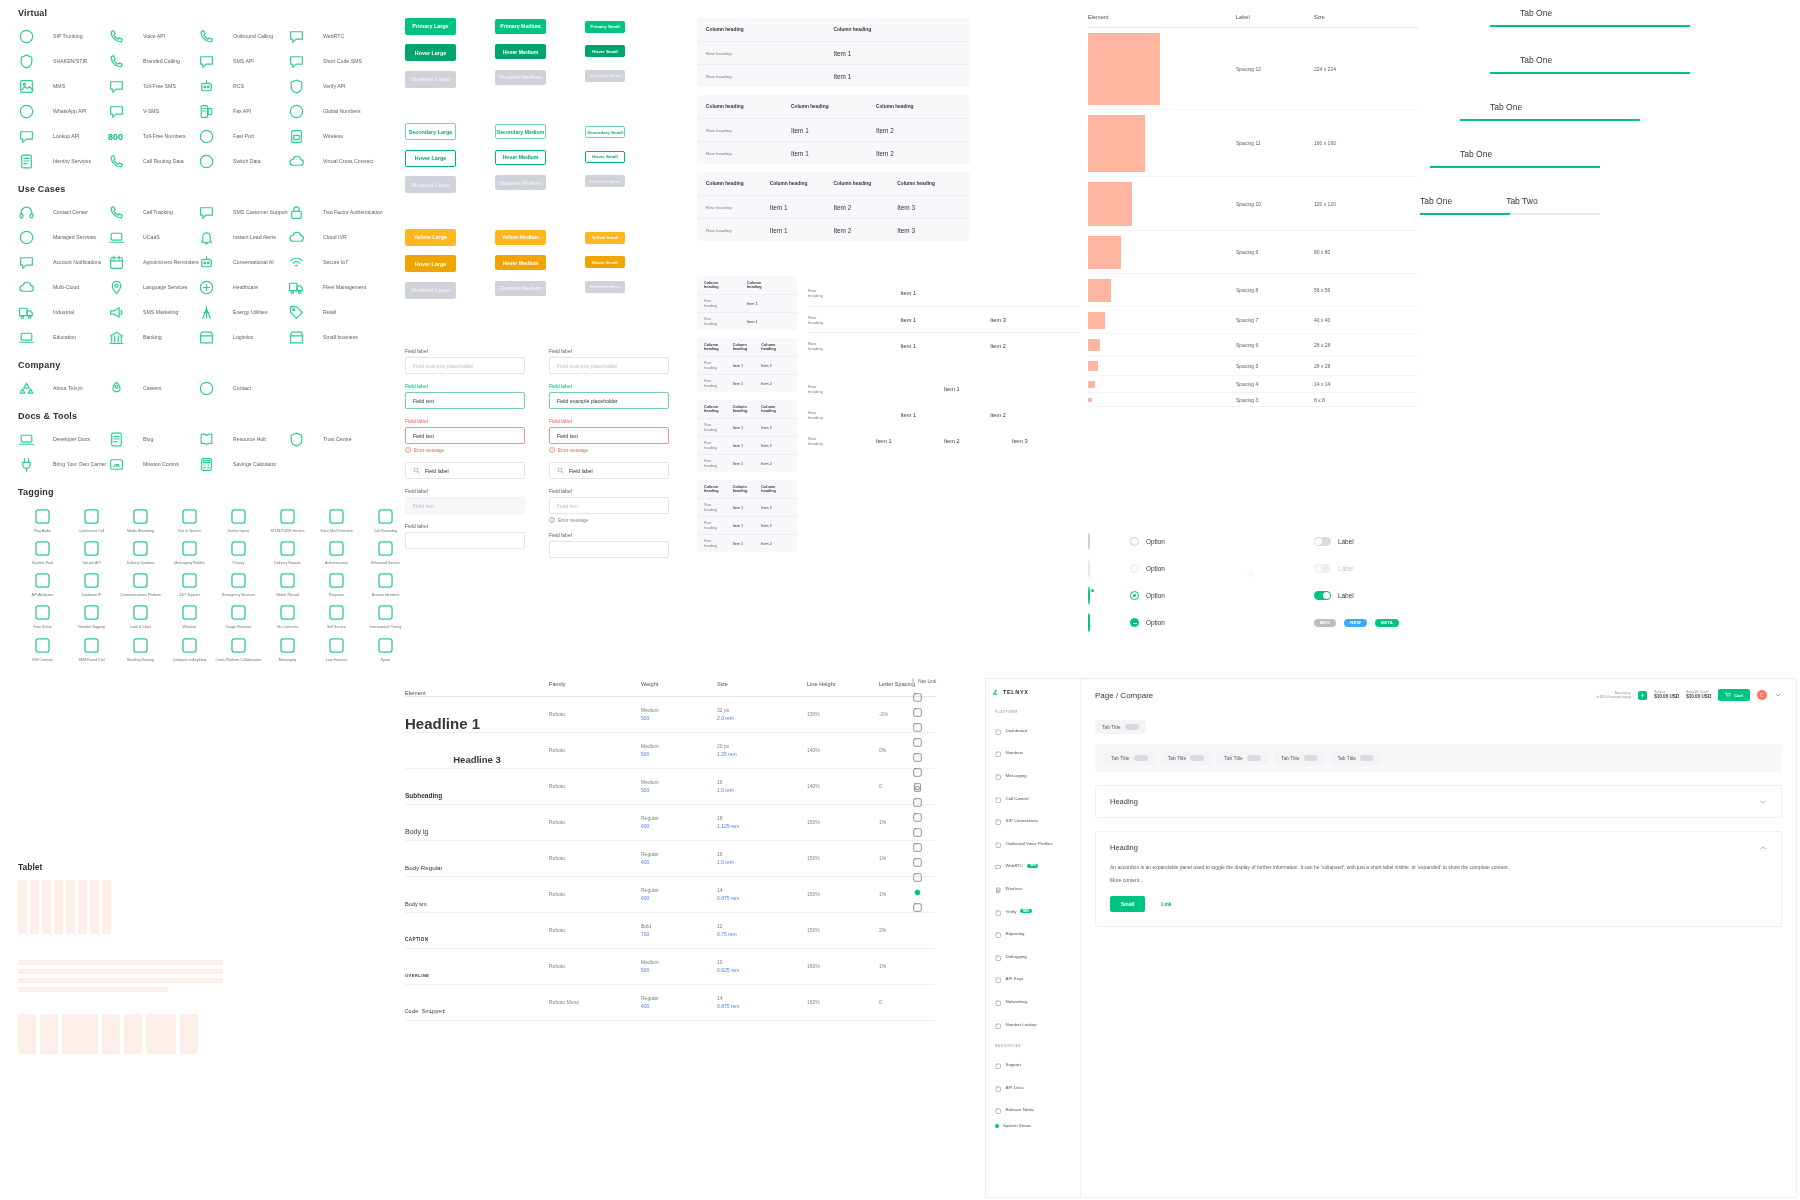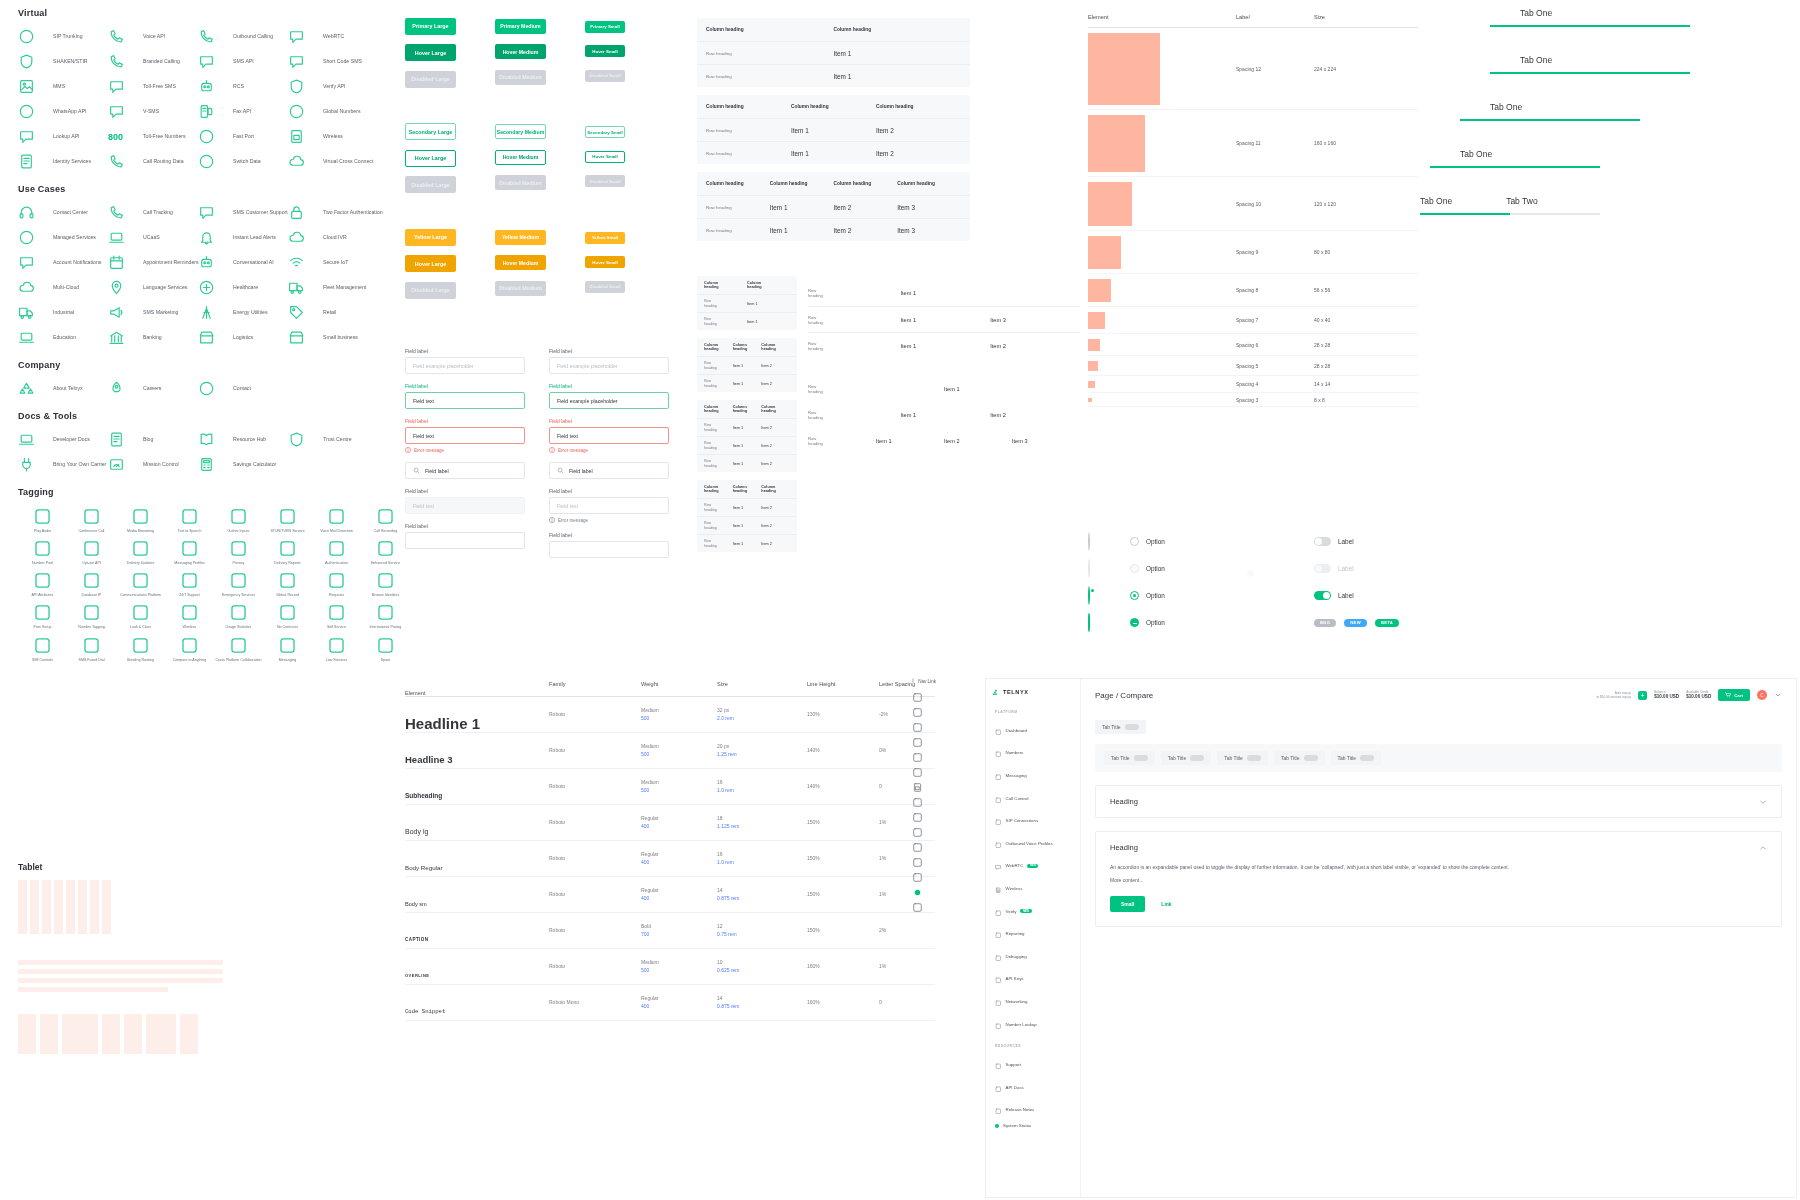--- a/index.html
+++ b/index.html
@@ -111,21 +111,21 @@
   #typo { position: absolute; left: 405px; top: 672px; width: 530px; }
   .typo-row { display: flex; align-items: center; min-height: 36px; border-bottom: 1px solid #eef0f3; }
   .typo-head { min-height: 20px; border-bottom: 1px solid #e2e5e9; }
   .tc1 { width: 144px; margin-top: 18px; } .tc2 { width: 92px; } .tc3 { width: 76px; }
   .tc4 { width: 90px; } .tc5 { width: 72px; } .tc6 { width: 56px; }
   .typo-head div { font-size: 5.6px; color: #4a4f57; }
   .typo-small { font-size: 5px; color: #7b8089; line-height: 1.45; }
   .typo-blue { color: #4a7dff; }
   .h1s { font-size: 15px; font-weight: bold; }
   .h2s { font-size: 11.5px; font-weight: bold; }
-  .h3s { font-size: 9.5px; font-weight: bold; }
+  .h3s { font-size: 9.5px; font-weight: bold; text-align: center; }
   .subh { font-size: 6.5px; font-weight: bold; }
   .blg { font-size: 7px; }
   .breg { font-size: 6.2px; }
   .bsm { font-size: 5.6px; }
   .capt { font-size: 4.6px; font-weight: bold; letter-spacing: .4px; }
   .ovl { font-size: 4px; font-weight: bold; letter-spacing: .5px; }
   .code { font-size: 5.6px; font-family: "Liberation Mono", monospace; }
 
   
   #iconstrip { position: absolute; left: 912px; top: 678px; width: 24px; }

